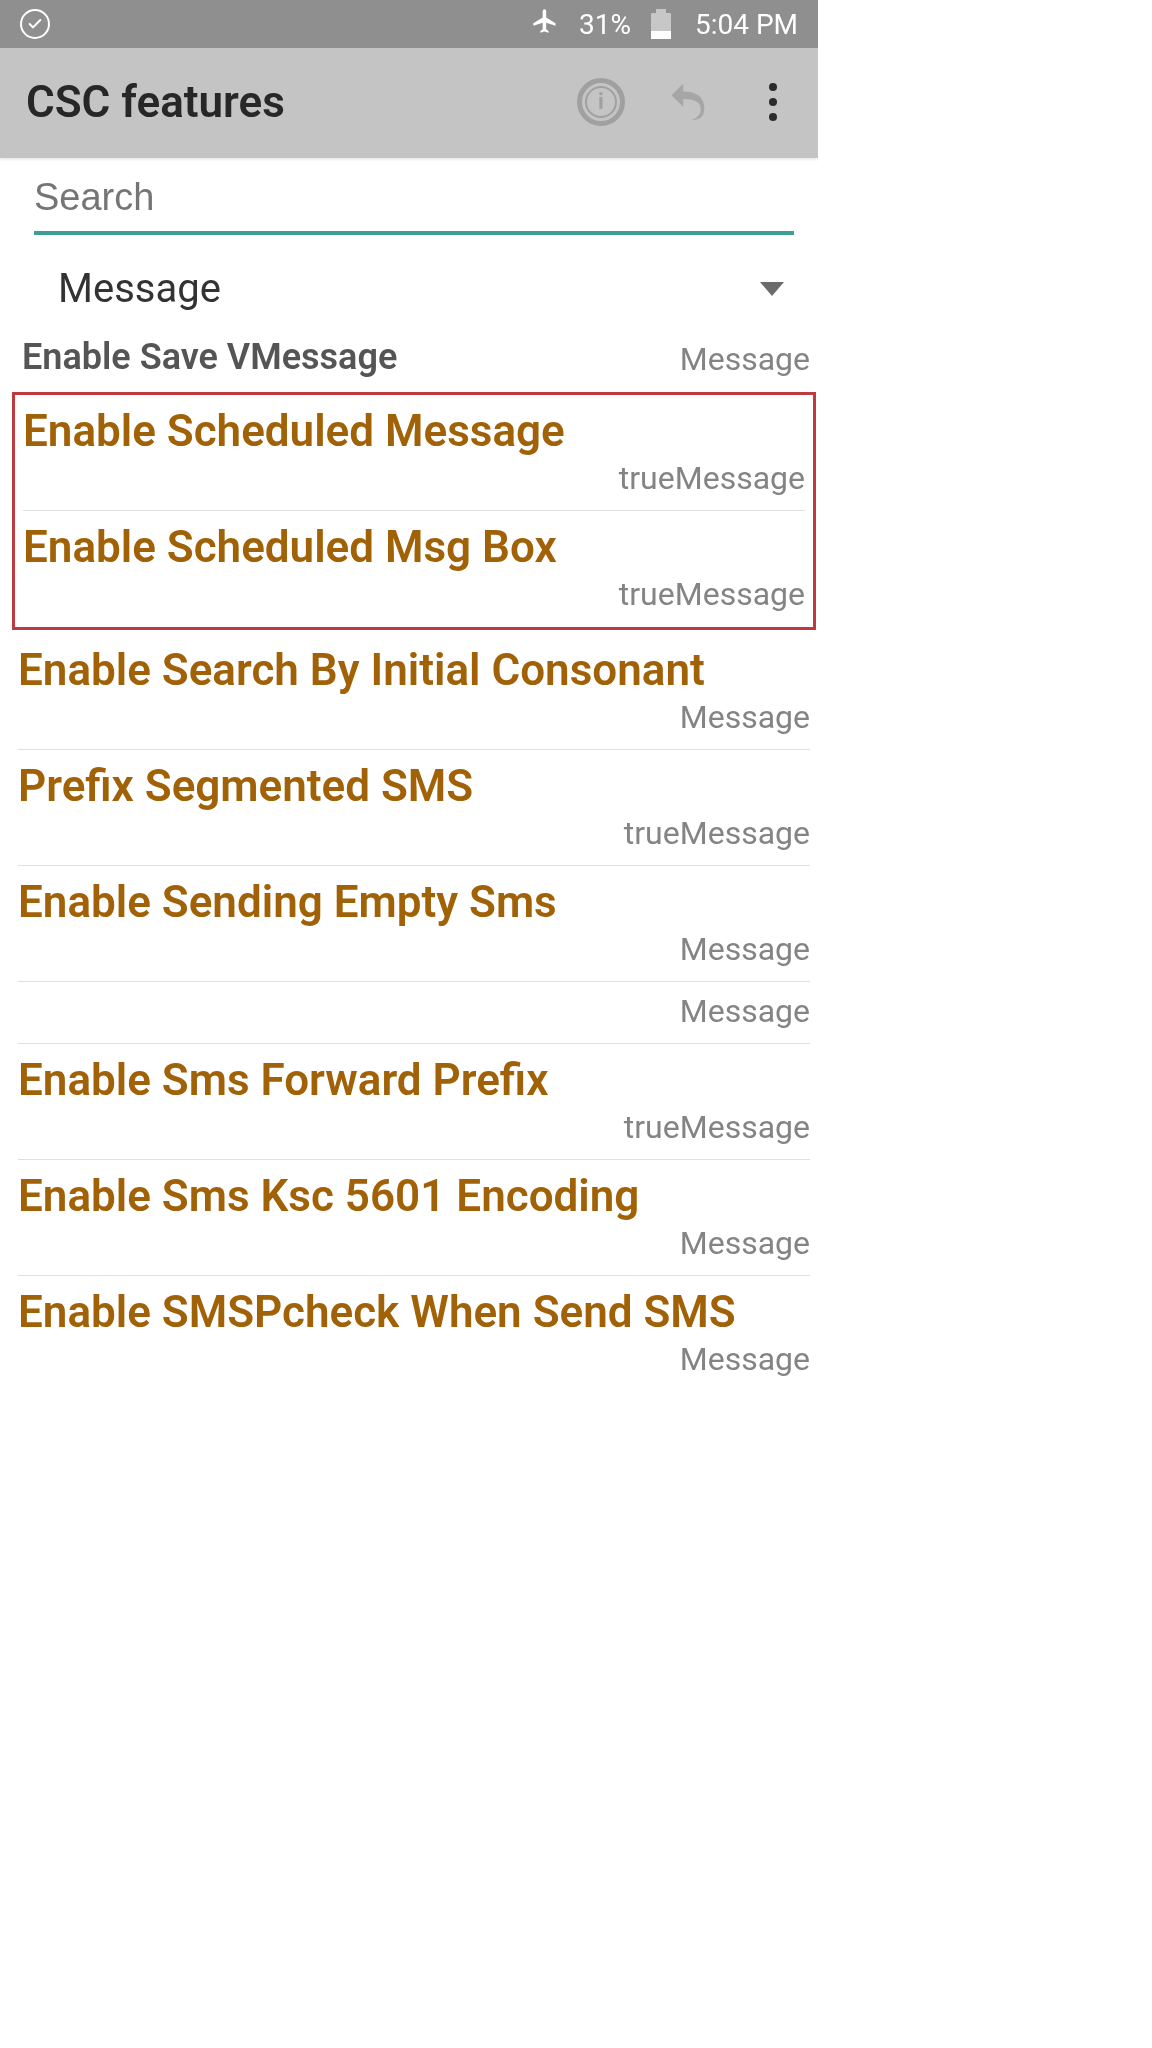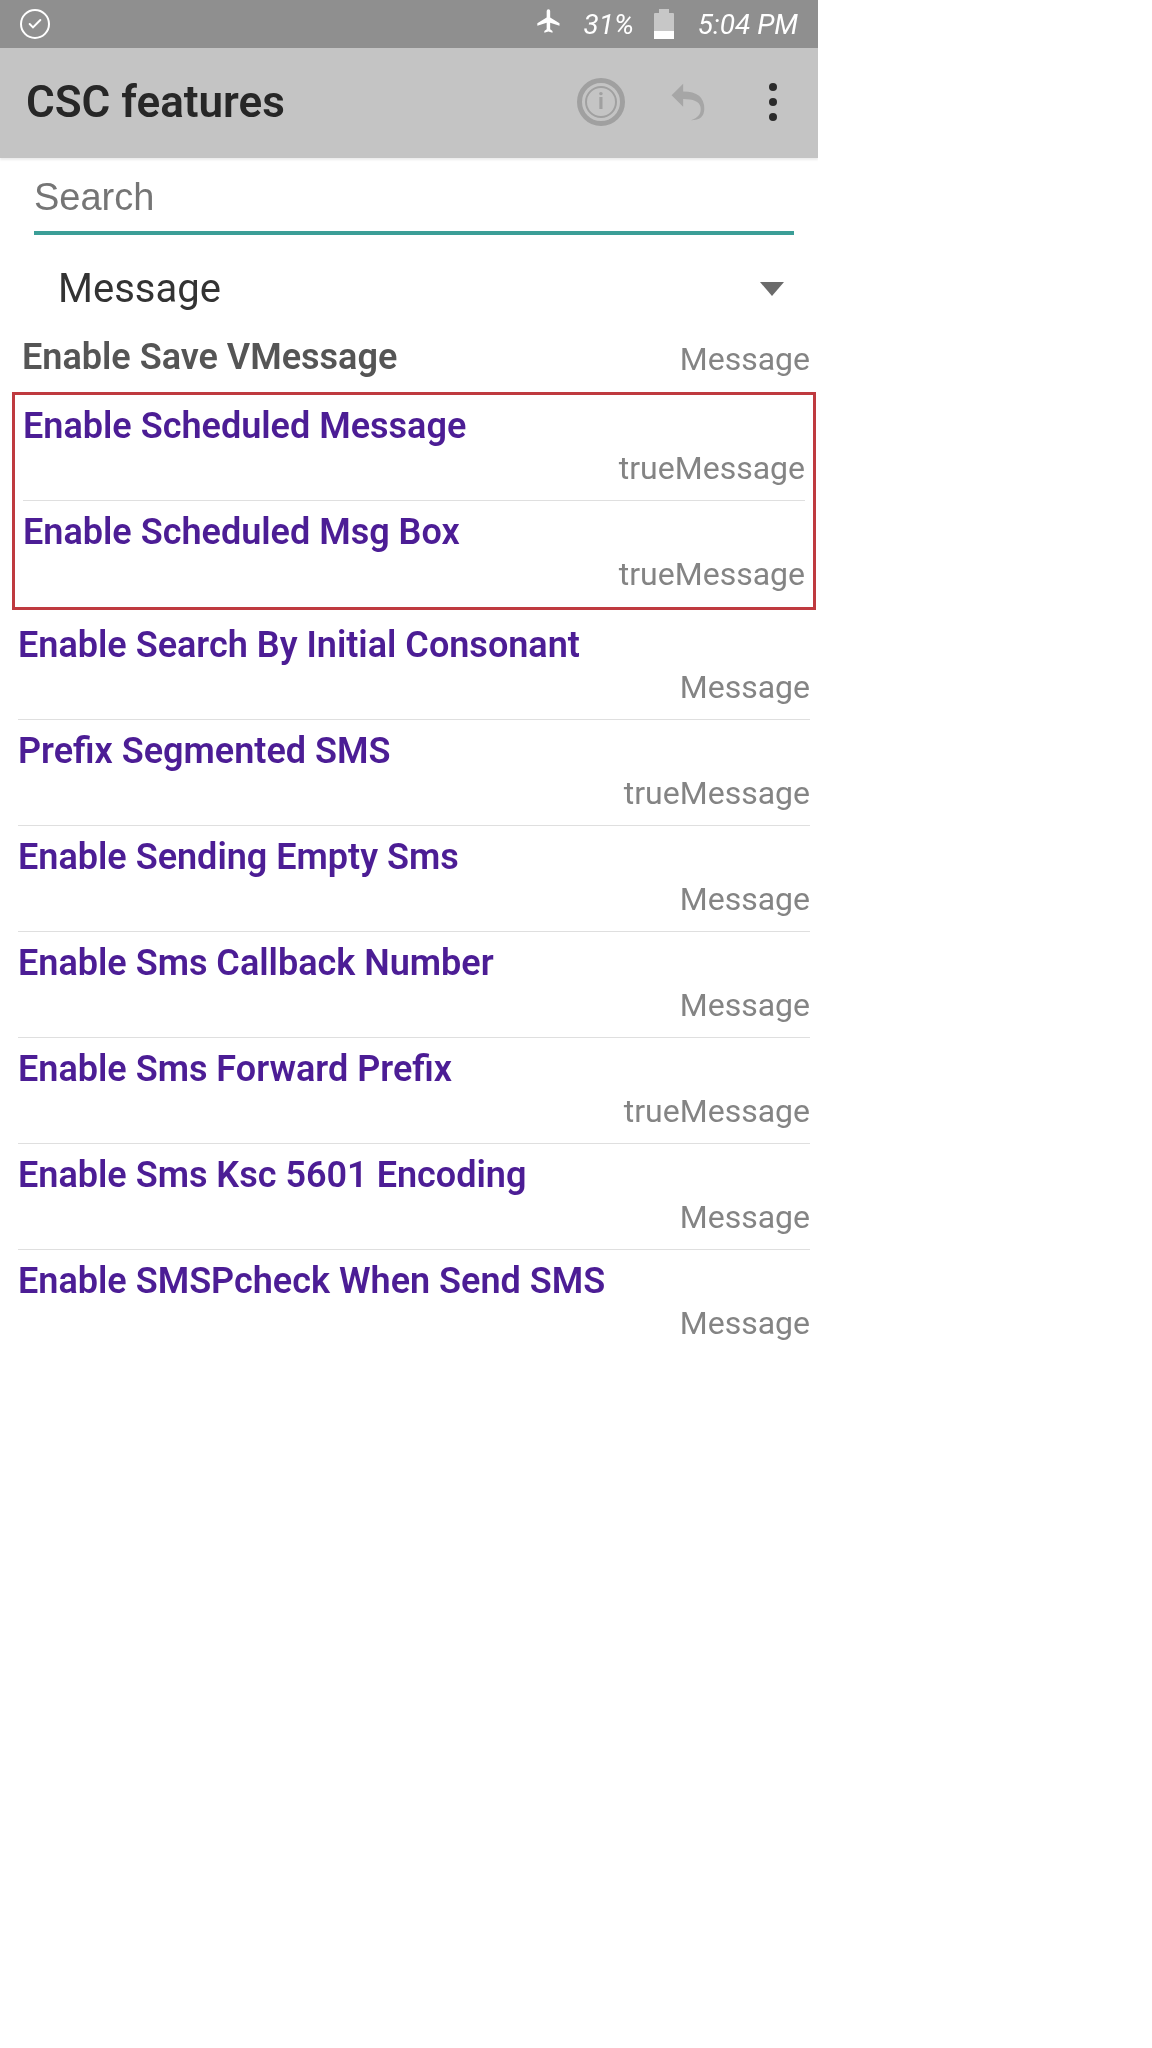--- a/index.html
+++ b/index.html
@@ -18,21 +18,21 @@
     align-items: center;
     padding: 0 20px;
     color: #ffffff;
     font-size: 28px;
   }
   .status-left, .status-right {
     display: flex;
     align-items: center;
     gap: 14px;
   }
-  .status-right { gap: 20px; font-style: italic; }
+  .status-right { gap: 20px; }
   .check-circle {
     width: 30px; height: 30px;
     border: 2.5px solid #fff;
     border-radius: 50%;
     display: flex; align-items: center; justify-content: center;
     font-size: 18px;
   }
   .bat-icon { display:inline-block; position:relative; width:20px; height:30px; }
   .bat-body {
     position:absolute; left:0; bottom:0; width:20px; height:26px;
@@ -150,23 +150,23 @@
     position:relative;
     padding: 10px 8px 14px 8px;
   }
   .item::after {
     content:"";
     position:absolute; left:8px; right:8px; bottom:0;
     height:1px; background:#dfdfdf;
   }
   .highlight-box .item:last-child::after { display:none; }
   .item-title {
-    font-size: 36px;
+    font-size: 44px;
     font-weight: 600;
-    color:#4c1d95;
+    color:#a16207;
     margin-bottom: 2px;
   }
   .item-row2 {
     display:flex; justify-content:flex-end; align-items:flex-start;
   }
   .item-value {
     font-size: 32px;
     color:#848484;
   }
   .later-items { margin-top: 4px; }
@@ -276,21 +276,20 @@
         </div>
       </div>
       <div class="item">
         <div class="item-title">Enable Sending Empty Sms</div>
         <div class="item-row2">
           <span class="item-value"></span>
           <span class="category">Message</span>
         </div>
       </div>
       <div class="item">
-        <div class="item-title">Enable Sms Callback Number</div>
         <div class="item-row2">
           <span class="item-value"></span>
           <span class="category">Message</span>
         </div>
       </div>
       <div class="item">
         <div class="item-title">Enable Sms Forward Prefix</div>
         <div class="item-row2">
           <span class="item-value">true</span>
           <span class="category">Message</span>

